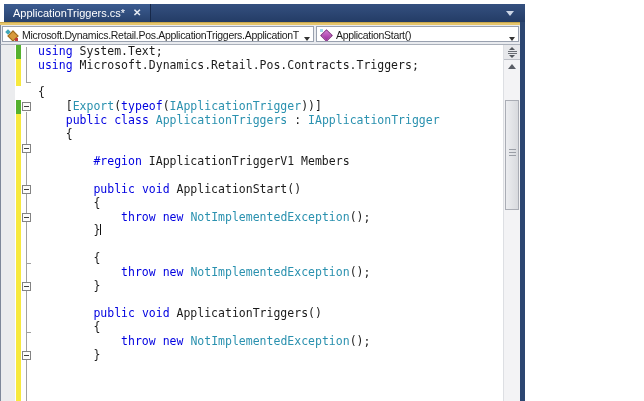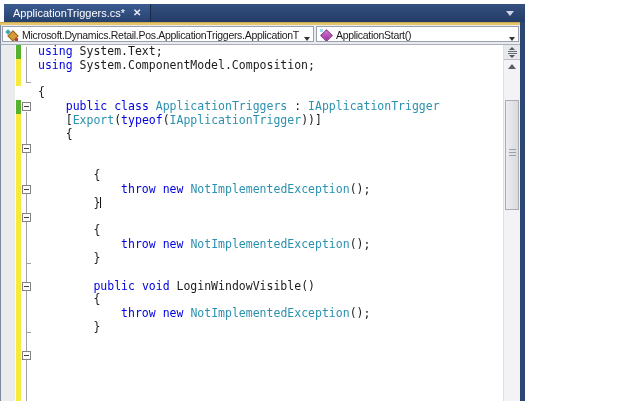--- a/index.html
+++ b/index.html
@@ -162,37 +162,39 @@
         <div class="outline-foot" style="top: 287px;"></div>
         <div class="fold-box" style="top: 57.2px;"></div>
         <div class="fold-box" style="top: 98.6px;"></div>
         <div class="fold-box" style="top: 140px;"></div>
         <div class="fold-box" style="top: 167.6px;"></div>
         <div class="fold-box" style="top: 236.6px;"></div>
         <div class="fold-box" style="top: 305.6px;"></div>
       </div>
     <div class="code-area" id="code-area">
         <div class="code-line"><span class="c-k">using</span><span class="c-p"> System.Text;</span></div>
-        <div class="code-line"><span class="c-k">using</span><span class="c-p"> System.ComponentModel.Composition;</span></div>
+        <div class="code-line"><span class="c-k">using</span><span class="c-p"> Microsoft.Dynamics.Retail.Pos.Contracts.Triggers;</span></div>
         <div class="code-line"></div>
         <div class="code-line"><span class="c-p">{</span></div>
+        <div class="code-line"><span class="c-p">    [</span><span class="c-t">Export</span><span class="c-p">(</span><span class="c-k">typeof</span><span class="c-p">(</span><span class="c-t">IApplicationTrigger</span><span class="c-p">))]</span></div>
         <div class="code-line"><span class="c-p">    </span><span class="c-k">public</span><span class="c-p"> </span><span class="c-k">class</span><span class="c-p"> </span><span class="c-t">ApplicationTriggers</span><span class="c-p"> : </span><span class="c-t">IApplicationTrigger</span></div>
-        <div class="code-line"><span class="c-p">    [</span><span class="c-t">Export</span><span class="c-p">(</span><span class="c-k">typeof</span><span class="c-p">(</span><span class="c-t">IApplicationTrigger</span><span class="c-p">))]</span></div>
         <div class="code-line"><span class="c-p">    {</span></div>
         <div class="code-line"></div>
-        <div class="code-line"></div>
+        <div class="code-line"><span class="c-p">        </span><span class="c-k">#region</span><span class="c-p"> IApplicationTriggerV1 Members</span></div>
+        <div class="code-line"></div>
+        <div class="code-line"><span class="c-p">        </span><span class="c-k">public</span><span class="c-p"> </span><span class="c-k">void</span><span class="c-p"> ApplicationStart()</span></div>
         <div class="code-line"><span class="c-p">        {</span></div>
         <div class="code-line"><span class="c-p">            </span><span class="c-k">throw</span><span class="c-p"> </span><span class="c-k">new</span><span class="c-p"> </span><span class="c-t">NotImplementedException</span><span class="c-p">();</span></div>
         <div class="code-line"><span class="c-p">        }</span><span class="caret"></span></div>
         <div class="code-line"></div>
         <div class="code-line"><span class="c-p">        {</span></div>
         <div class="code-line"><span class="c-p">            </span><span class="c-k">throw</span><span class="c-p"> </span><span class="c-k">new</span><span class="c-p"> </span><span class="c-t">NotImplementedException</span><span class="c-p">();</span></div>
         <div class="code-line"><span class="c-p">        }</span></div>
         <div class="code-line"></div>
-        <div class="code-line"><span class="c-p">        </span><span class="c-k">public</span><span class="c-p"> </span><span class="c-k">void</span><span class="c-p"> LoginWindowVisible()</span></div>
+        <div class="code-line"><span class="c-p">        </span><span class="c-k">public</span><span class="c-p"> </span><span class="c-k">void</span><span class="c-p"> ApplicationTriggers()</span></div>
         <div class="code-line"><span class="c-p">        {</span></div>
         <div class="code-line"><span class="c-p">            </span><span class="c-k">throw</span><span class="c-p"> </span><span class="c-k">new</span><span class="c-p"> </span><span class="c-t">NotImplementedException</span><span class="c-p">();</span></div>
         <div class="code-line"><span class="c-p">        }</span></div>
       </div>
 
     <div class="scrollbar">
       <div class="sb-split">
         <i class="tri-u"></i>
           <i class="lines"></i>
           <i class="tri-d"></i>

